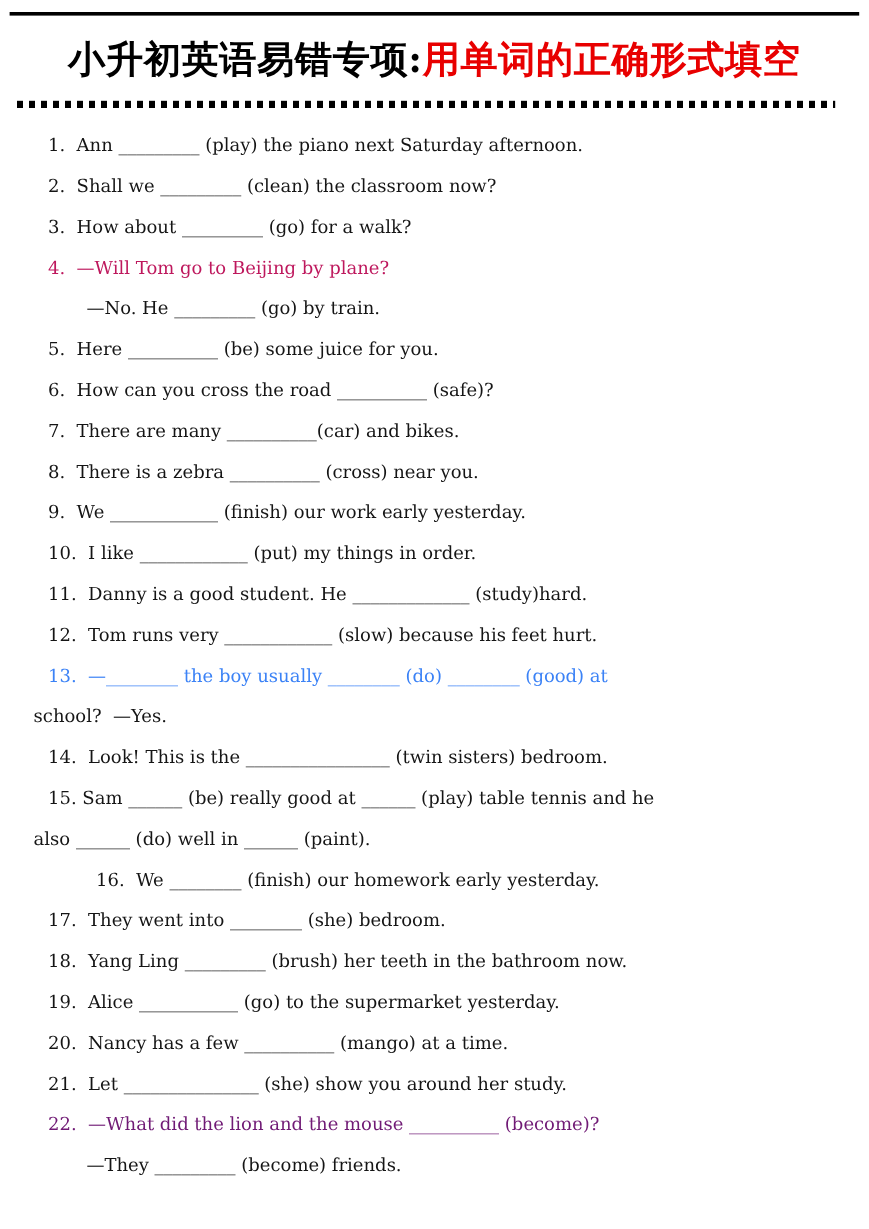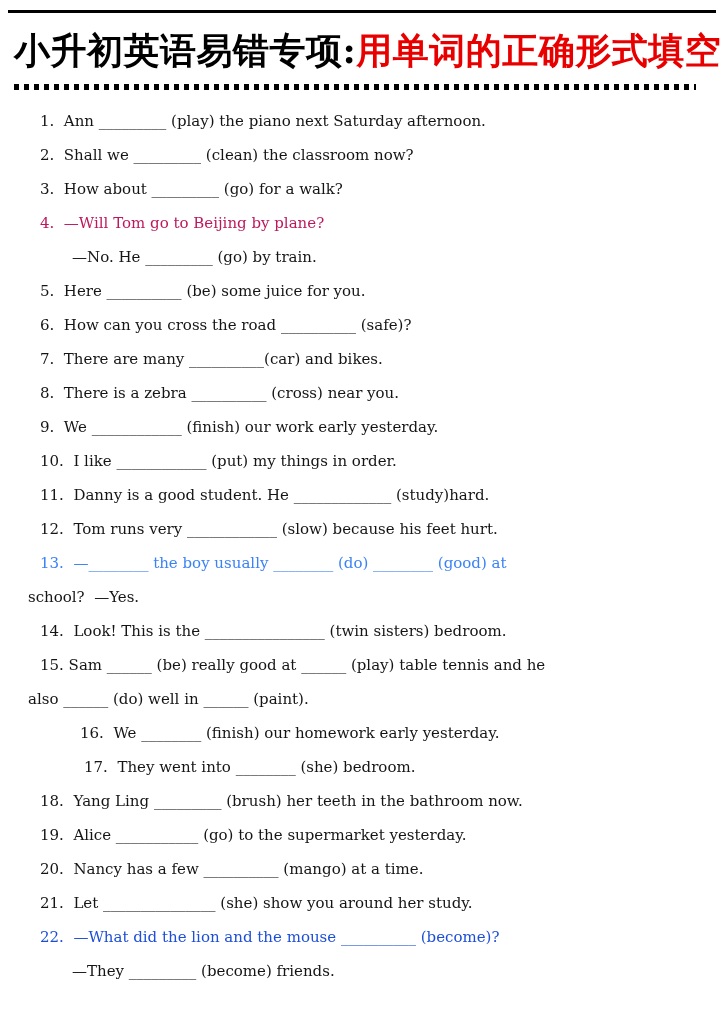--- a/index.html
+++ b/index.html
@@ -19,21 +19,21 @@
   .top-rule {
     height: 3px;
     background: #000000;
     margin: 10px 8px 0 8px;
   }
   .title {
     margin: 12px 14px 0 14px;
     height: 50px;
     line-height: 50px;
     text-align: center;
-    font-size: 36px;
+    font-size: 31px;
     font-weight: bold;
     font-family: "DejaVu Serif", "Liberation Serif", serif;
     white-space: nowrap;
     letter-spacing: 0.5px;
   }
   .title .t-black { color: #000000; }
   .title .t-red   { color: #e80000; }
   .dotted-rule {
     height: 6px;
     margin: 9px 28px 0 14px;
@@ -73,21 +73,21 @@
       <div class="line in-num" style="color: rgb(21, 21, 21);">9.  We ____________ (finish) our work early yesterday.</div>
       <div class="line in-num" style="color: rgb(21, 21, 21);">10.  I like ____________ (put) my things in order.</div>
       <div class="line in-num" style="color: rgb(21, 21, 21);">11.  Danny is a good student. He _____________ (study)hard.</div>
       <div class="line in-num" style="color: rgb(21, 21, 21);">12.  Tom runs very ____________ (slow) because his feet hurt.</div>
       <div class="line in-num" style="color: #3b82f6;">13.  —________ the boy usually ________ (do) ________ (good) at</div>
       <div class="line in-margin" style="color: rgb(21, 21, 21);">school?  —Yes.</div>
       <div class="line in-num" style="color: rgb(21, 21, 21);">14.  Look! This is the ________________ (twin sisters) bedroom.</div>
       <div class="line in-num" style="color: rgb(21, 21, 21);">15. Sam ______ (be) really good at ______ (play) table tennis and he</div>
       <div class="line in-margin" style="color: rgb(21, 21, 21);">also ______ (do) well in ______ (paint).</div>
       <div class="line in-num" style="color: rgb(21, 21, 21); margin-left: 40px;">16.  We ________ (finish) our homework early yesterday.</div>
-      <div class="line in-num" style="color: rgb(21, 21, 21); margin-left: 44px;">17.  They went into ________ (she) bedroom.</div>
+      <div class="line in-num" style="color: rgb(21, 21, 21);">17.  They went into ________ (she) bedroom.</div>
       <div class="line in-num" style="color: rgb(21, 21, 21);">18.  Yang Ling _________ (brush) her teeth in the bathroom now.</div>
       <div class="line in-num" style="color: rgb(21, 21, 21);">19.  Alice ___________ (go) to the supermarket yesterday.</div>
       <div class="line in-num" style="color: rgb(21, 21, 21);">20.  Nancy has a few __________ (mango) at a time.</div>
       <div class="line in-num" style="color: rgb(21, 21, 21);">21.  Let _______________ (she) show you around her study.</div>
-      <div class="line in-num" style="color: #1d4ed8;">22.  —What did the lion and the mouse __________ (become)?</div>
+      <div class="line in-num" style="color: #701a75;">22.  —What did the lion and the mouse __________ (become)?</div>
       <div class="line in-dialog" style="color: rgb(21, 21, 21);">—They _________ (become) friends.</div>
     </div>
 </div>
 
 </body></html>

